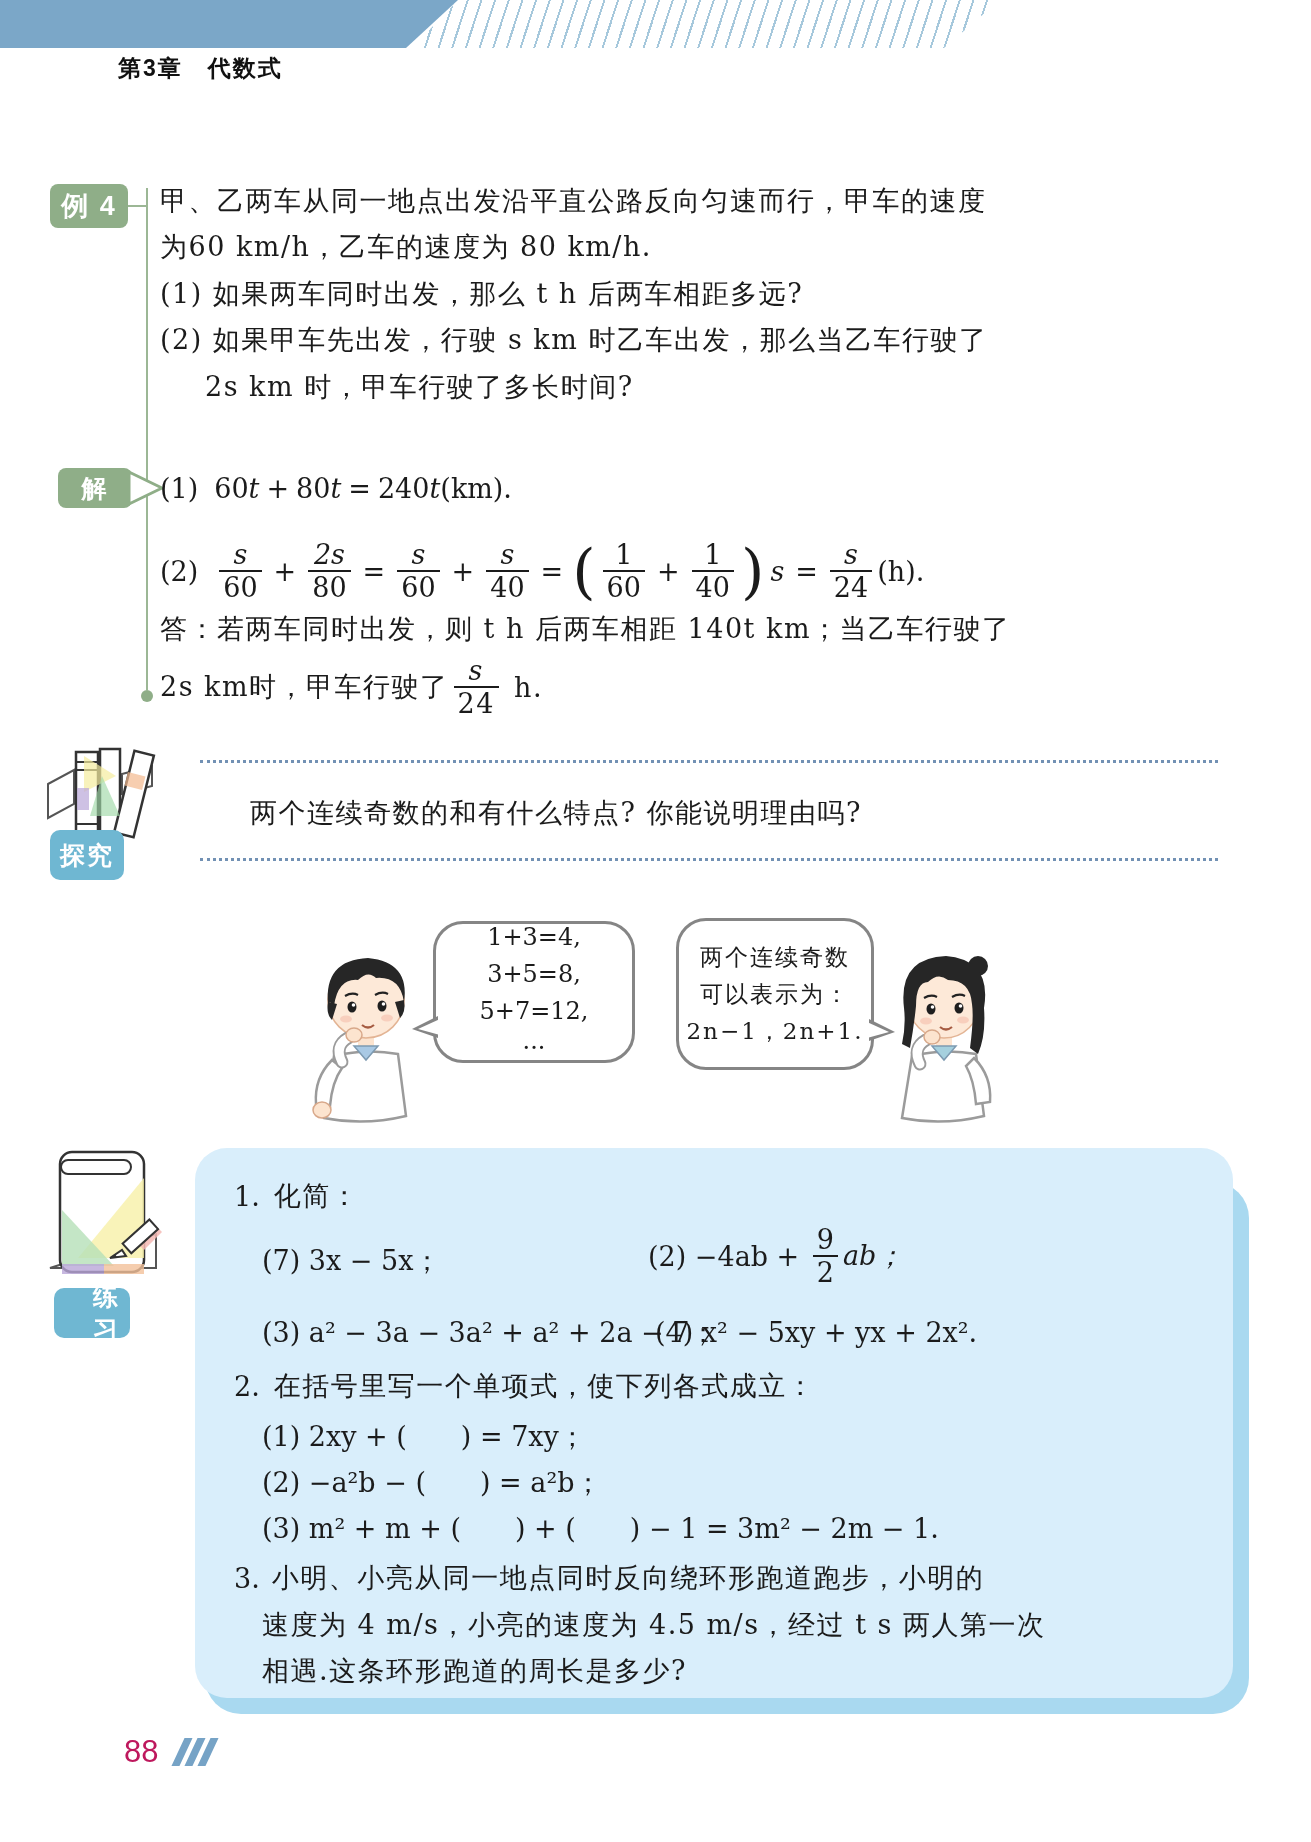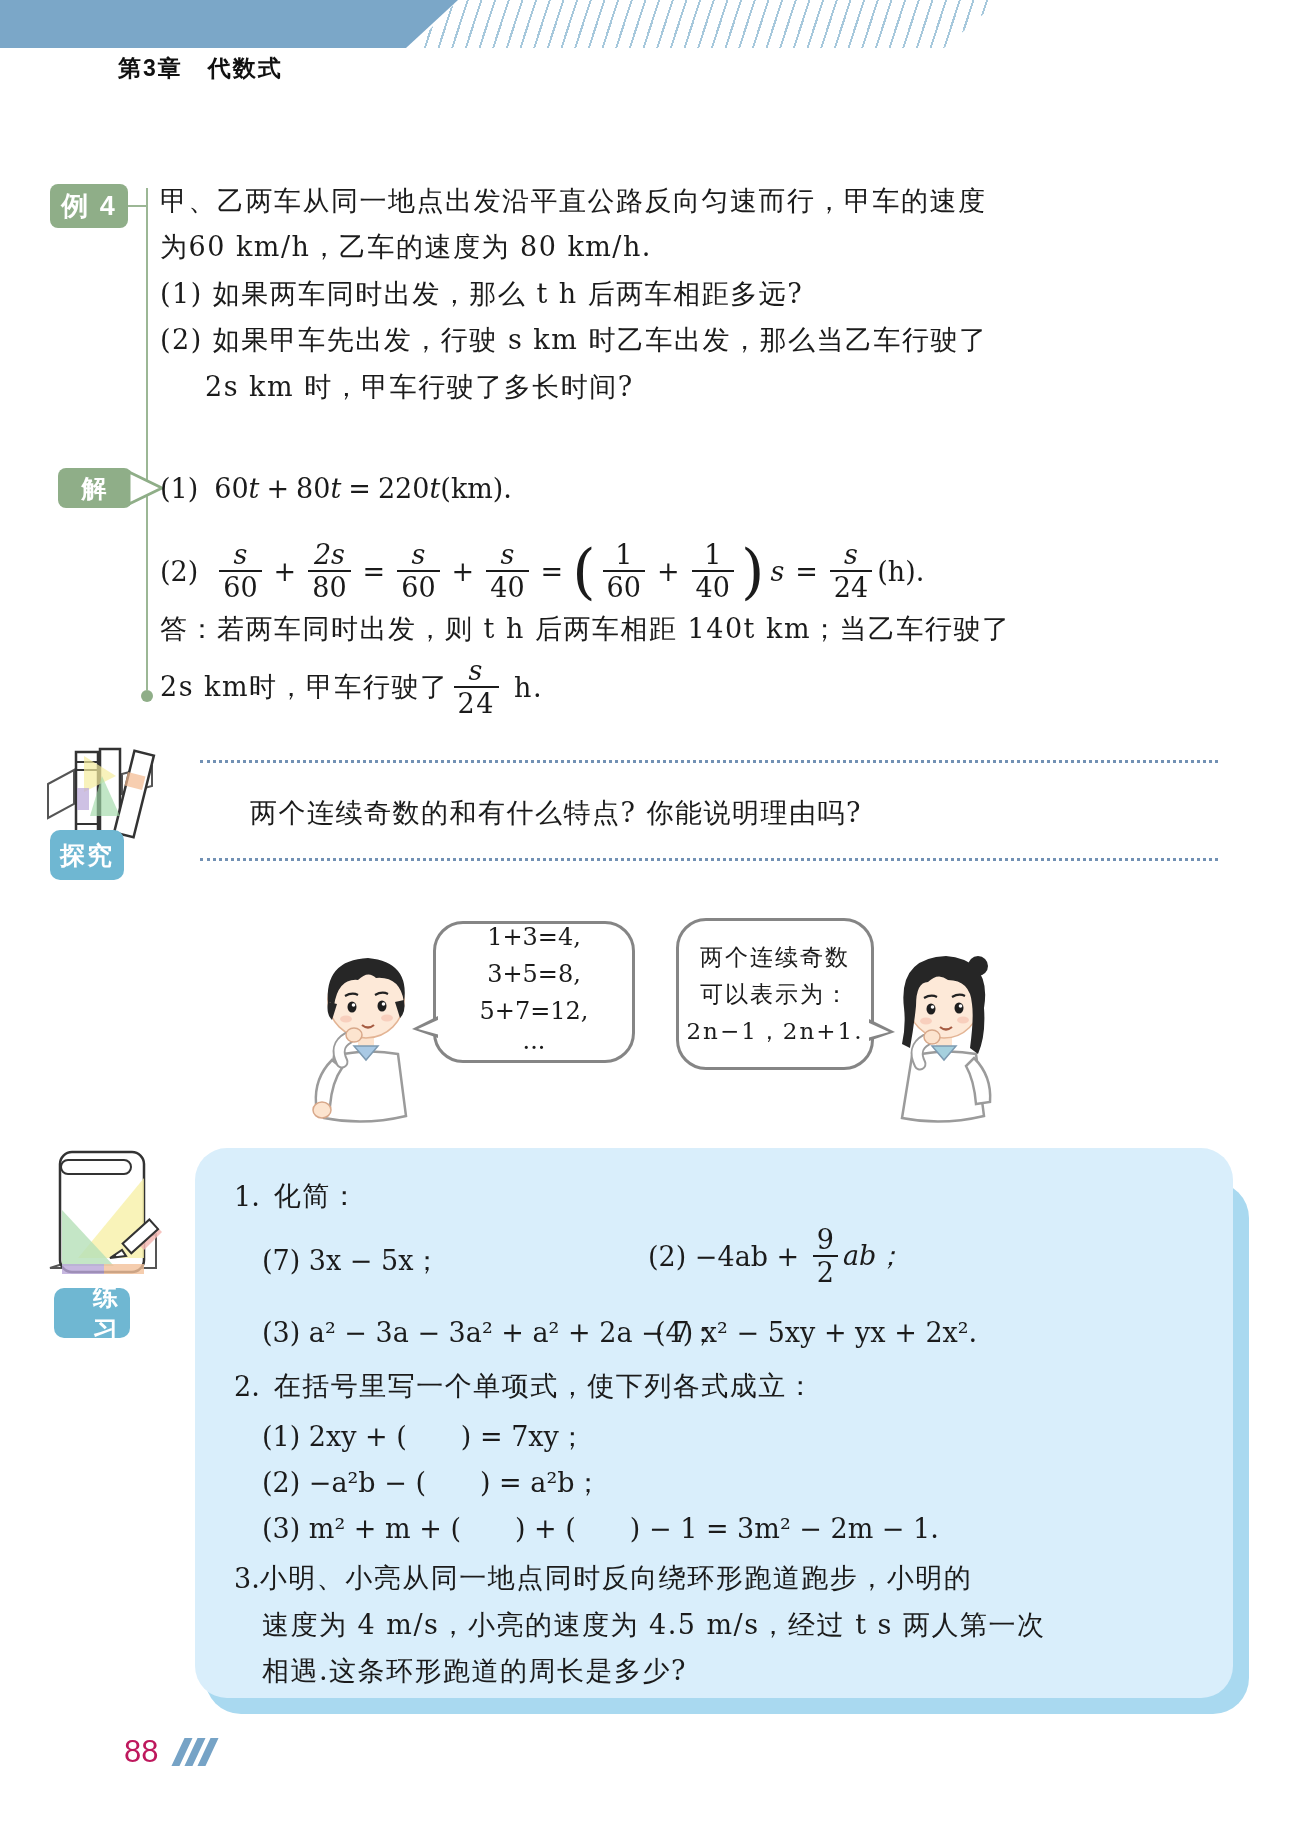--- a/index.html
+++ b/index.html
@@ -84,21 +84,21 @@
   <svg class="abs" style="left:126px;top:464px;" width="42" height="48" viewBox="0 0 42 48">
     <polygon points="3,8 36,24 3,40" fill="#ffffff" stroke="#8fae88" stroke-width="3" stroke-linejoin="round"></polygon>
   </svg>
 
   <div class="mrow" style="left:160px;top:470px;height:36px;">
     <span class="pfx">(1)</span>
     <span>60</span><span class="iv">t</span>
     <span class="op">+</span>
     <span>80</span><span class="iv">t</span>
     <span class="op">=</span>
-    <span>220</span><span class="iv">t</span>
+    <span>240</span><span class="iv">t</span>
     <span>(km).</span>
   </div>
 
   <div class="mrow" style="left:160px;top:528px;height:86px;">
     <span class="pfx">(2)</span>
     <span class="frac"><span class="fn iv">s</span><span class="fd">60</span></span>
     <span class="op">+</span>
     <span class="frac"><span class="fn iv">2s</span><span class="fd">80</span></span>
     <span class="op">=</span>
     <span class="frac"><span class="fn iv">s</span><span class="fd">60</span></span>
@@ -244,21 +244,21 @@
   <div class="mrow" style="left:234px;top:1368px;height:36px;">
     <span>2.</span>
     <span class="zh" style="margin-left:14px;">在括号里写一个单项式，使下列各式成立：</span>
   </div>
   <div class="t" style="left:262px;top:1420px;">(1) 2xy + (　　) = 7xy；</div>
   <div class="t" style="left:262px;top:1466px;">(2) −a²b − (　　) = a²b；</div>
   <div class="t" style="left:262px;top:1512px;">(3) m² + m + (　　) + (　　) − 1 = 3m² − 2m − 1.</div>
 
   <div class="mrow" style="left:234px;top:1560px;height:36px;">
     <span>3.</span>
-    <span class="zh" style="margin-left:0;">小明、小亮从同一地点同时反向绕环形跑道跑步，小明的</span>
+    <span class="zh" style="margin-left:12px;">小明、小亮从同一地点同时反向绕环形跑道跑步，小明的</span>
   </div>
   <div class="t zh" style="left:262px;top:1608px;">速度为 4 m/s，小亮的速度为 4.5 m/s，经过 t s 两人第一次</div>
   <div class="t zh" style="left:262px;top:1654px;">相遇.这条环形跑道的周长是多少?</div>
 
   <div class="pagenum">88</div>
   <div class="slashes">
     <span class="slash"></span><span class="slash"></span><span class="slash"></span>
   </div>
 
 </div>

